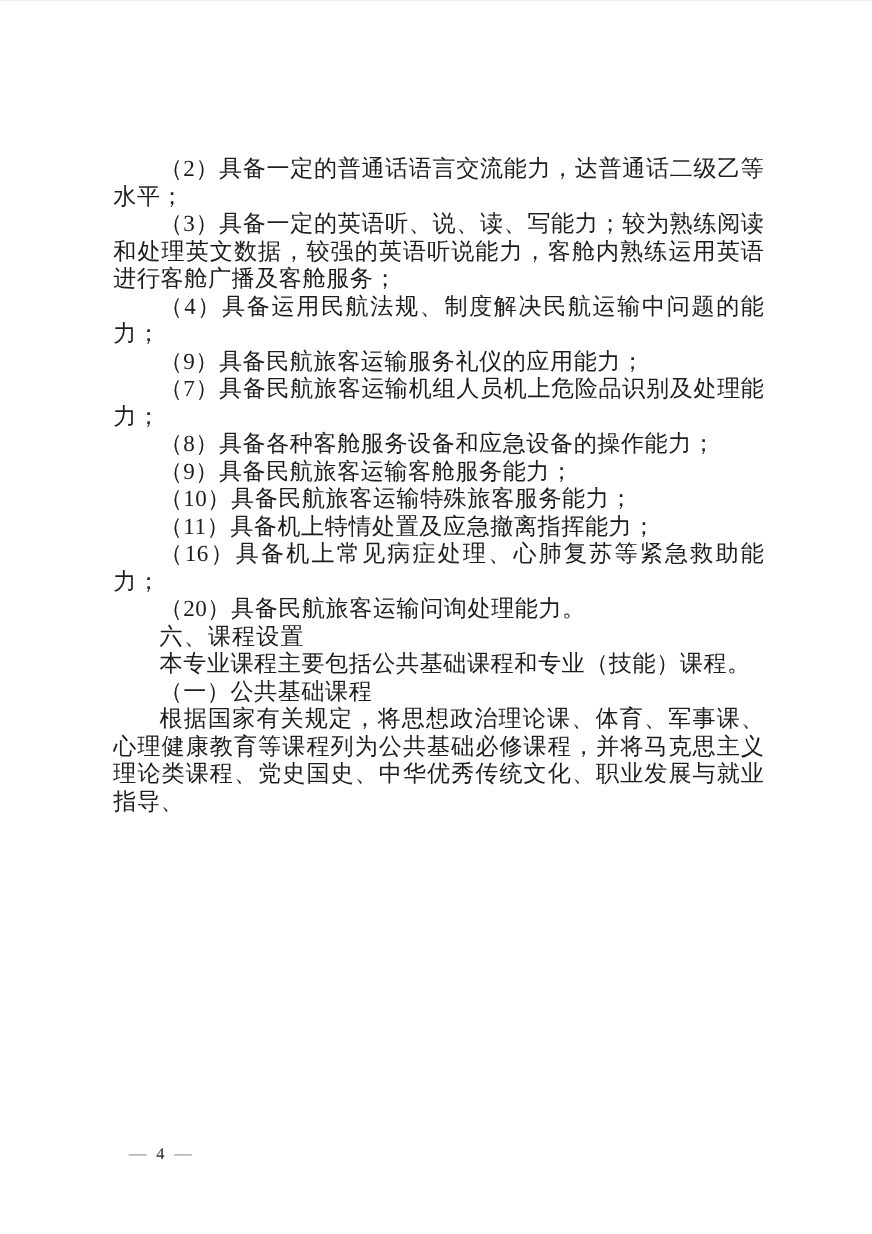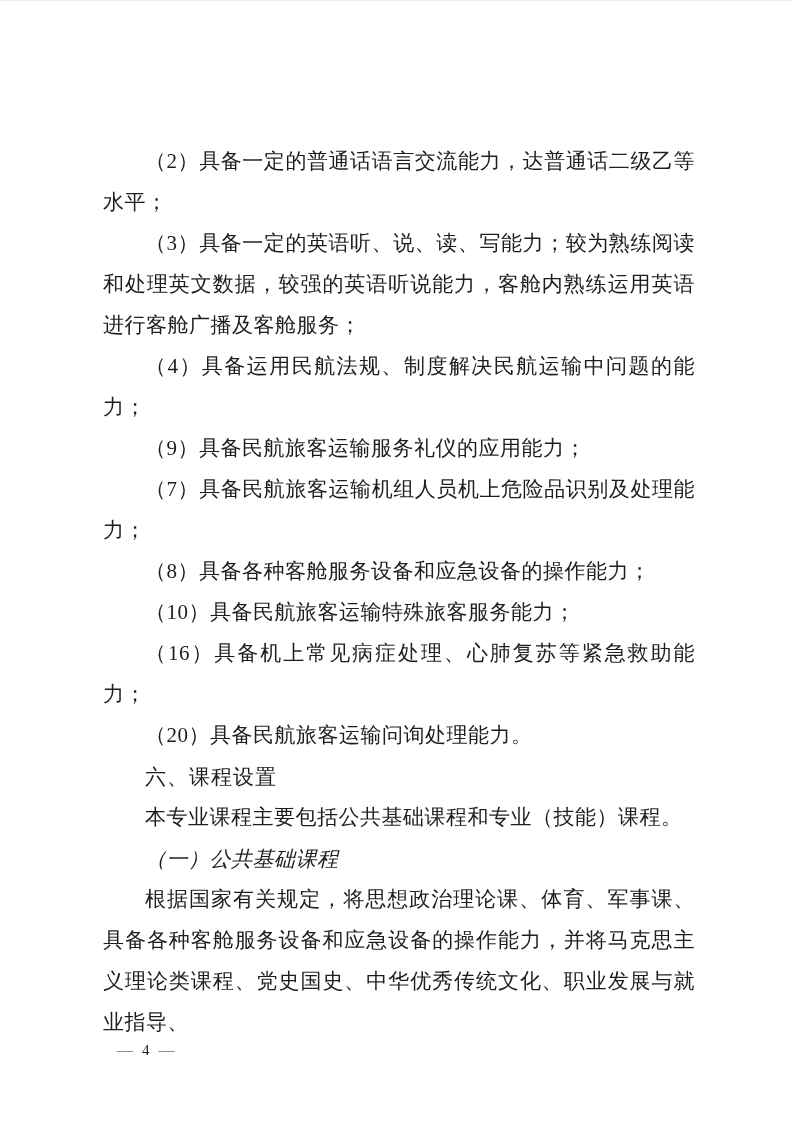--- a/index.html
+++ b/index.html
@@ -16,44 +16,43 @@
     border-top: 1px solid #ececec;
     font-family: "Liberation Serif", "DejaVu Serif", serif;
     color: #1d1d1d;
   }
   .text-block {
     position: absolute;
     left: 103px;
     top: 140px;
     width: 592px;
     font-size: 21px;
-    line-height: 41px;
+    line-height: 25px;
     letter-spacing: 0.5px;
     text-align: justify;
     text-justify: inter-character;
   }
   .text-block p,
   .text-block h2,
   .text-block h3 {
     margin: 0;
     padding: 0;
     font-size: 21px;
     text-indent: 2em;
     font-weight: normal;
   }
   .heading {
     font-weight: bold;
-    font-family: Liberation Sans, sans-serif;
+    font-family: Liberation Serif, serif;
     letter-spacing: 1px;
   }
   .sub-heading {
     font-weight: bold;
     font-family: "Liberation Sans", "DejaVu Sans", sans-serif;
     letter-spacing: 0.5px;
-    font-style: italic;
   }
   .footer {
     position: absolute;
     left: 117px;
     top: 1041px;
     display: flex;
     align-items: center;
     gap: 9px;
     font-size: 15px;
   }
@@ -74,27 +73,29 @@
 
 <div class="page">
 
   <div class="text-block">
     <p class="body">（2）具备一定的普通话语言交流能力，达普通话二级乙等水平；</p>
     <p class="body">（3）具备一定的英语听、说、读、写能力；较为熟练阅读和处理英文数据，较强的英语听说能力，客舱内熟练运用英语进行客舱广播及客舱服务；</p>
     <p class="body">（4）具备运用民航法规、制度解决民航运输中问题的能力；</p>
     <p class="body">（9）具备民航旅客运输服务礼仪的应用能力；</p>
     <p class="body">（7）具备民航旅客运输机组人员机上危险品识别及处理能力；</p>
     <p class="body">（8）具备各种客舱服务设备和应急设备的操作能力；</p>
+    <p class="body">（9）具备民航旅客运输客舱服务能力；</p>
     <p class="body">（10）具备民航旅客运输特殊旅客服务能力；</p>
+    <p class="body">（11）具备机上特情处置及应急撤离指挥能力；</p>
     <p class="body">（16）具备机上常见病症处理、心肺复苏等紧急救助能力；</p>
     <p class="body">（20）具备民航旅客运输问询处理能力。</p>
     <h2 class="heading">六、课程设置</h2>
     <p class="body">本专业课程主要包括公共基础课程和专业（技能）课程。</p>
     <h3 class="sub-heading">（一）公共基础课程</h3>
-    <p class="body">根据国家有关规定，将思想政治理论课、体育、军事课、具备各种客舱服务设备和应急设备的操作能力，并将马克思主义理论类课程、党史国史、中华优秀传统文化、职业发展与就业指导、</p>
+    <p class="body">根据国家有关规定，将思想政治理论课、体育、军事课、心理健康教育等课程列为公共基础必修课程，并将马克思主义理论类课程、党史国史、中华优秀传统文化、职业发展与就业指导、</p>
   </div>
 
   <div class="footer">
     <span class="dash">—</span>
     <span class="num">4</span>
     <span class="dash">—</span>
   </div>
 
 </div>
 

